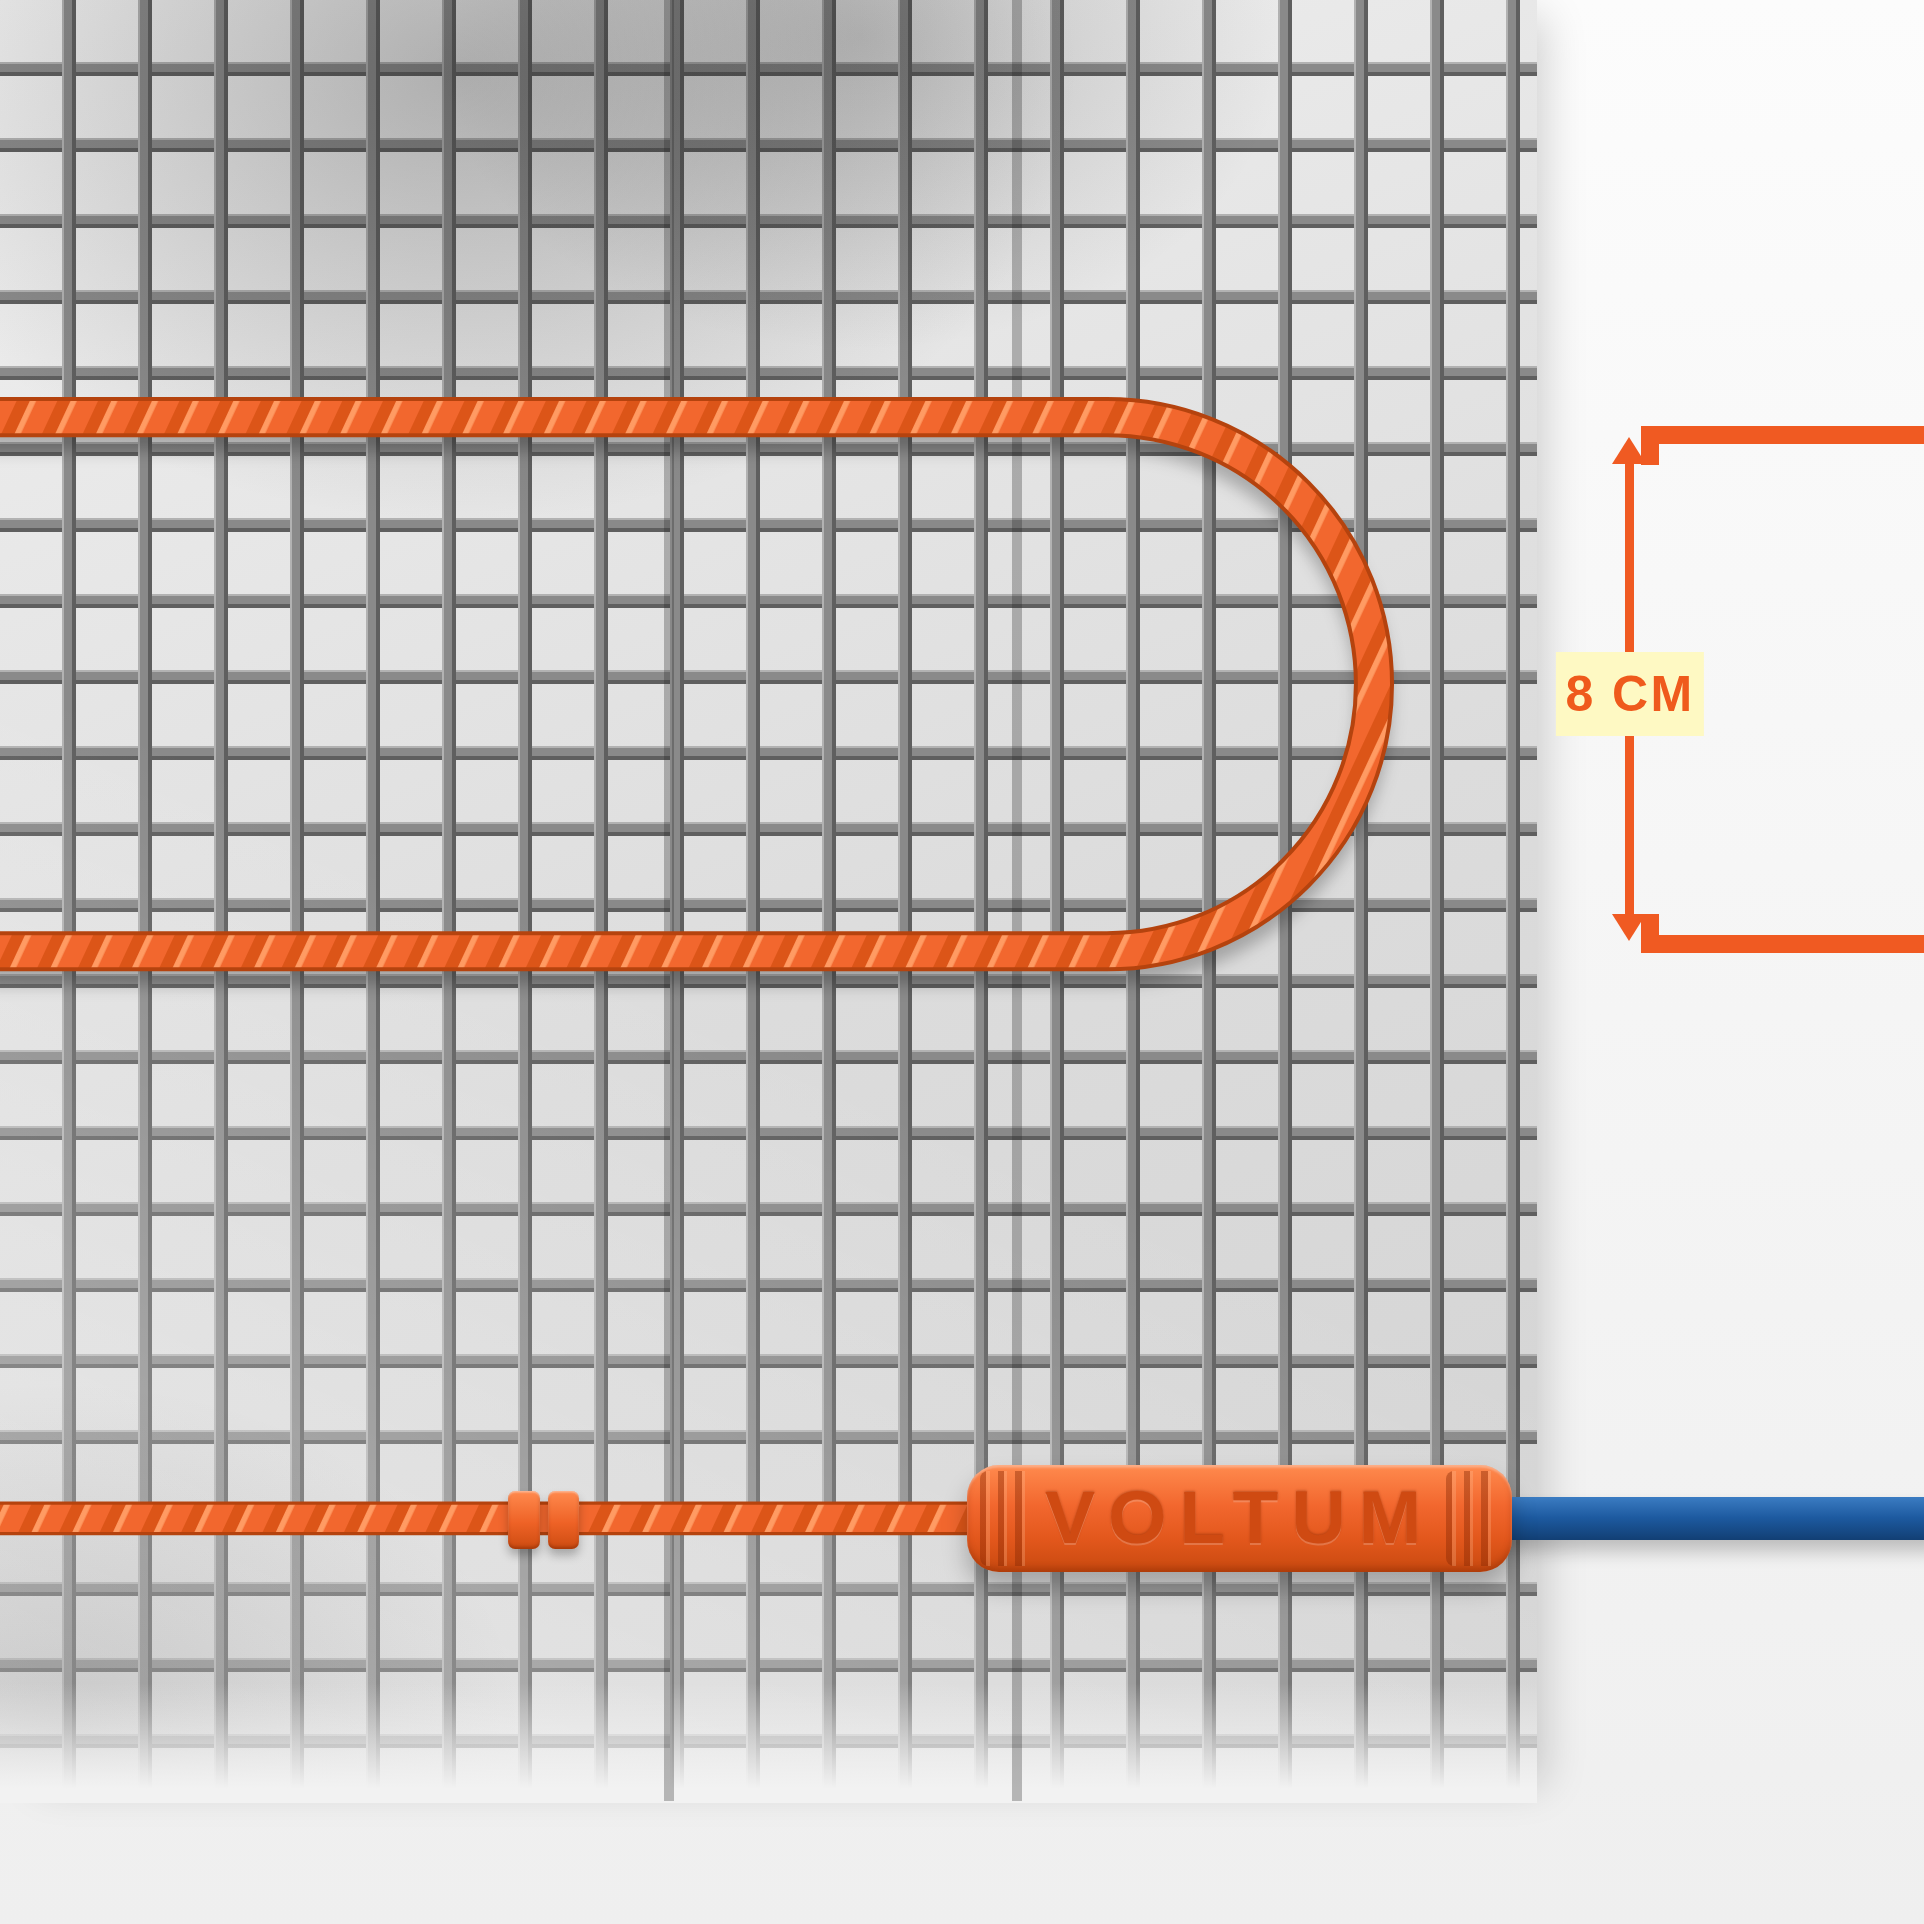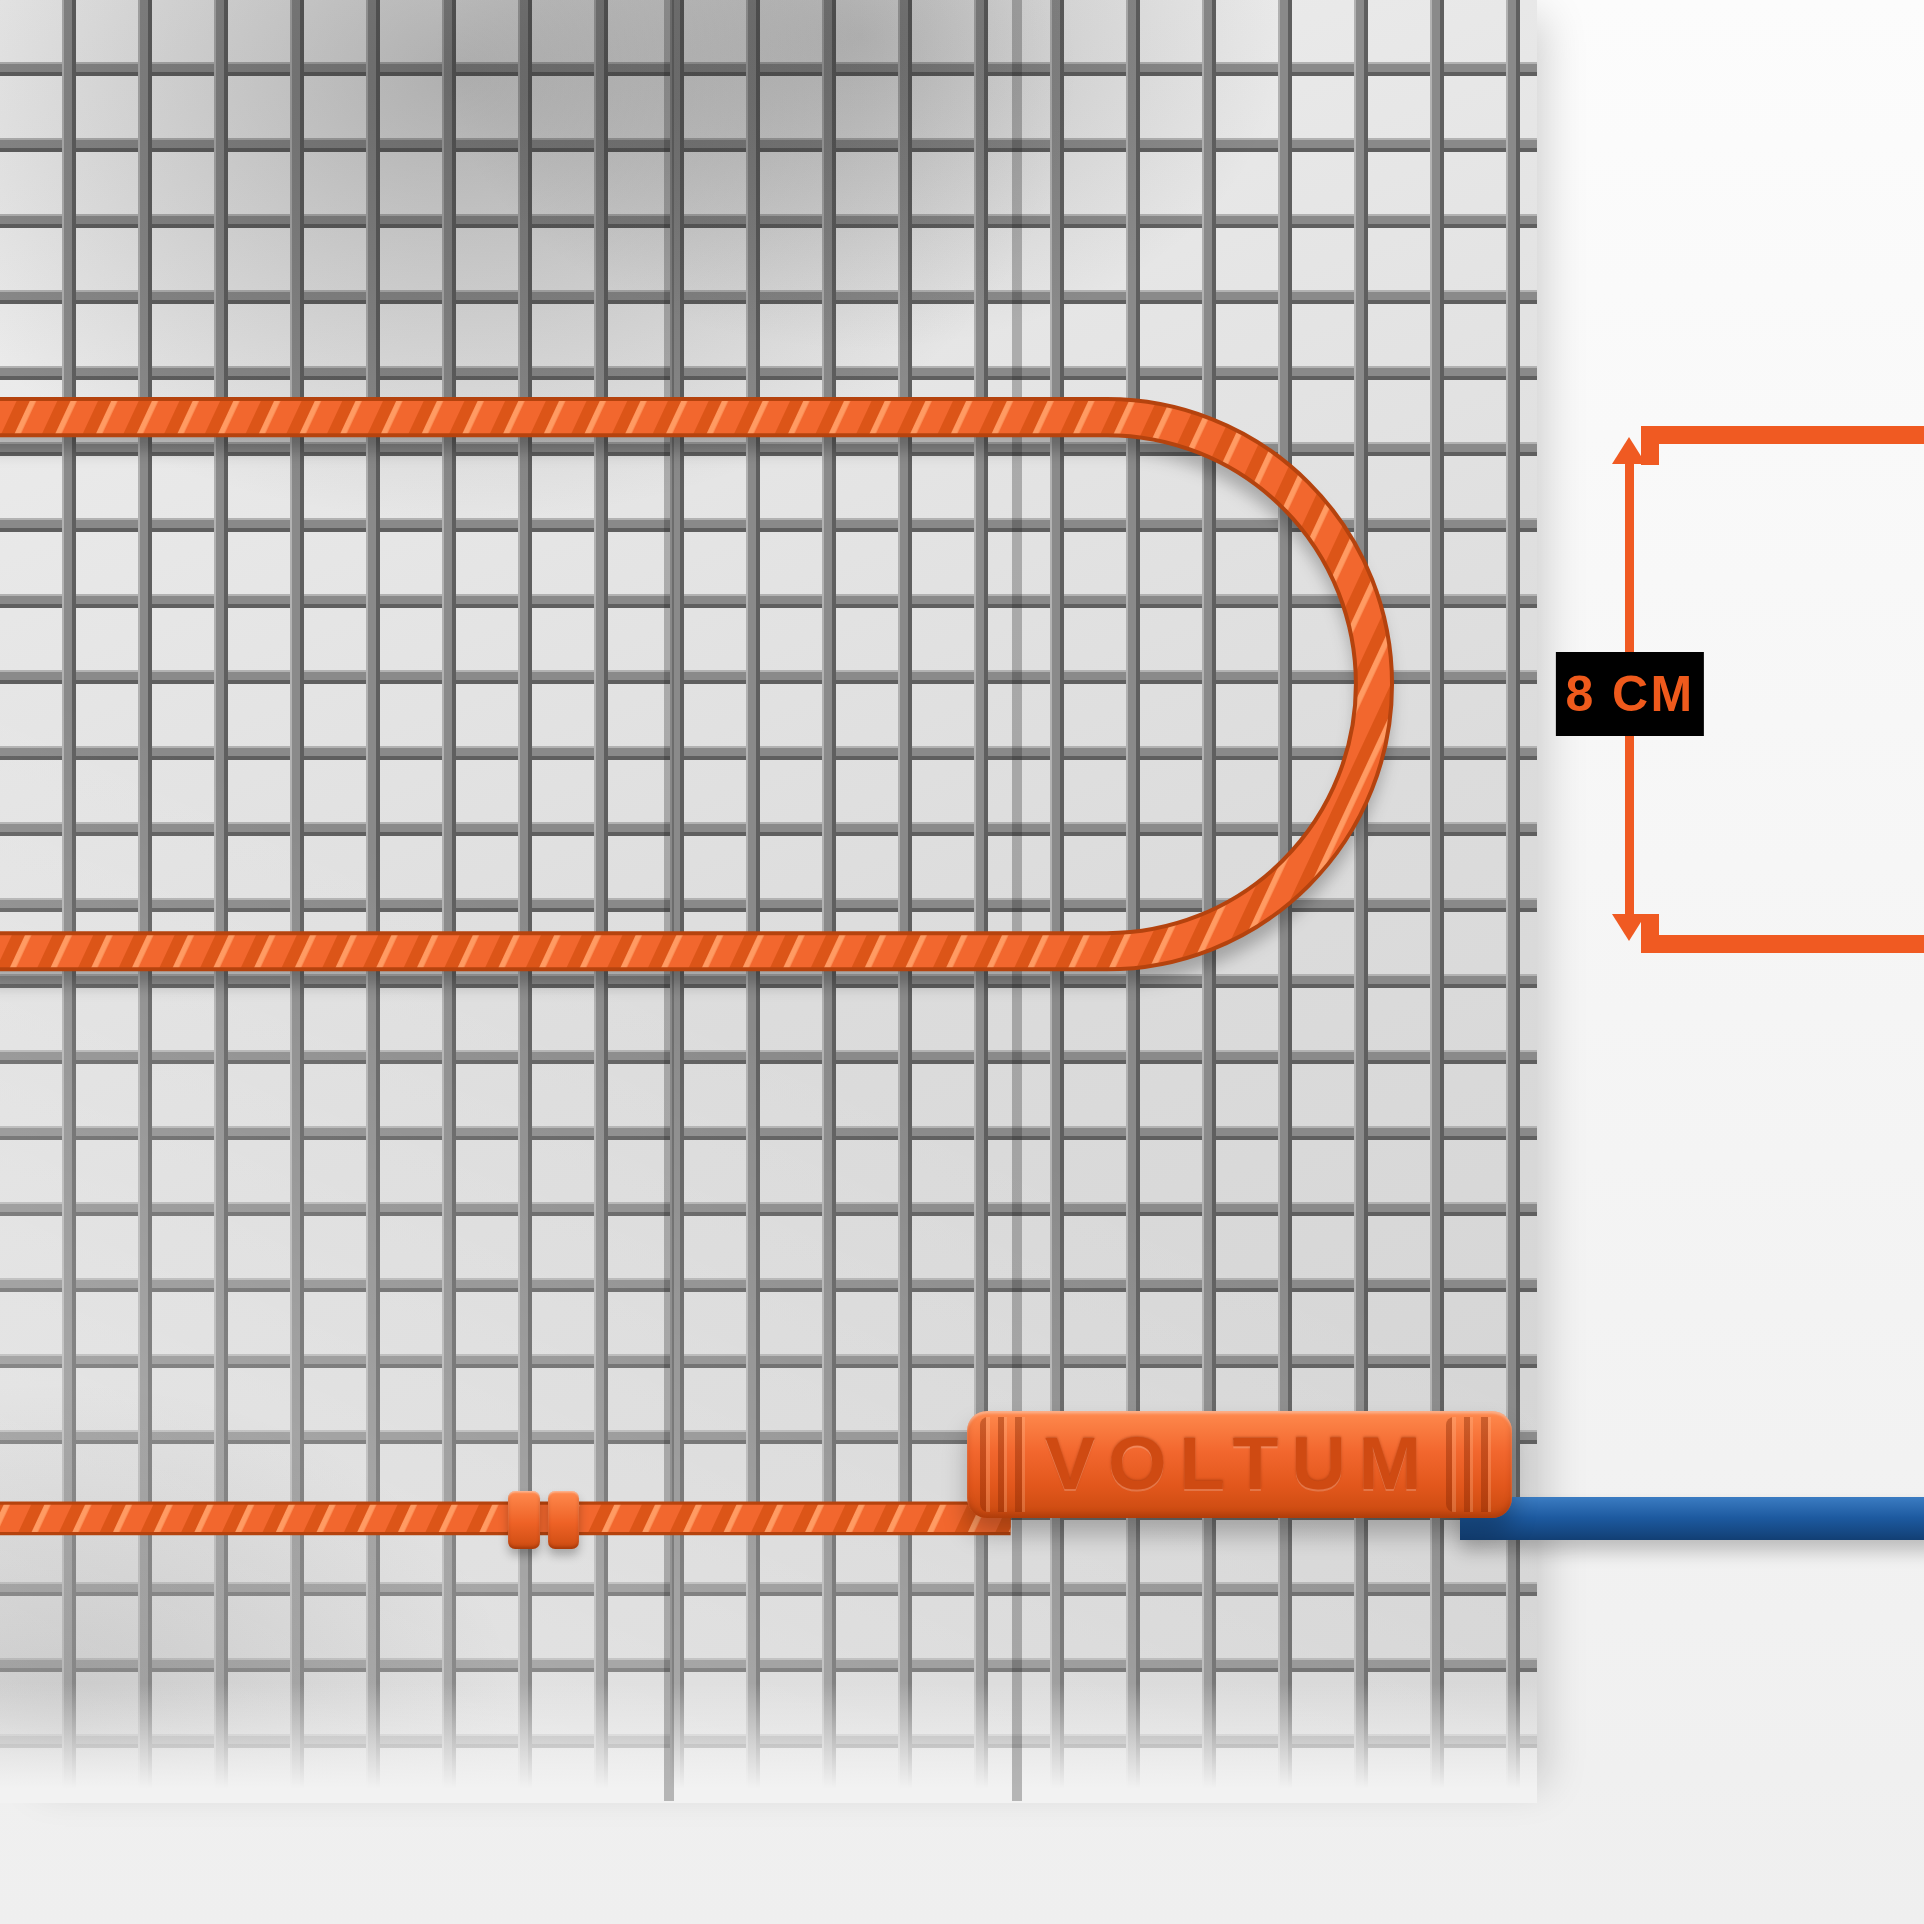--- a/index.html
+++ b/index.html
@@ -38,22 +38,22 @@
   
   .cold-lead{
     position:absolute;left:1460px;top:1497px;width:481px;height:43px;z-index:3;
     background:linear-gradient(180deg,#3b7cc2 0%,#1d5aa0 48%,#123f74 100%);
     box-shadow:0 11.2px 17.6px rgba(0,0,0,0.22);
   }
   
   svg.cables{position:absolute;left:0;top:0;z-index:4;pointer-events:none;}
   
   .connector{
-    position:absolute;left:967px;top:1411px;width:545px;height:107px;z-index:5;
-    border-radius:20px;
+    position:absolute;left:967px;top:1465px;width:545px;height:107px;z-index:5;
+    border-radius:32px;
     background:linear-gradient(180deg,#ff8a4e 0%,#f2672e 38%,#e2571c 70%,#c8490f 100%);
     box-shadow:0 16px 24px rgba(0,0,0,0.25), inset 0 2.4px 2.4px rgba(255,255,255,0.35), inset 0 -4px 6.4px rgba(120,35,0,0.35);
     display:flex;align-items:center;justify-content:center;
   }
   .connector::before,.connector::after{
     content:"";position:absolute;top:5.6px;bottom:5.6px;width:53px;border-radius:8px;
     background:repeating-linear-gradient(90deg,
       rgba(130,38,2,0.40) 0 6.4px,
       rgba(255,200,160,0.25) 6.4px 9.6px,
       rgba(0,0,0,0) 9.6px 17.6px);
@@ -78,21 +78,21 @@
   .dim-bar-top{top:426px;}
   .dim-bar-bottom{top:935px;}
   .dim-bar-top::before{content:"";position:absolute;left:0;top:17.6px;width:17.6px;height:21px;background:#f05a22;}
   .dim-bar-bottom::before{content:"";position:absolute;left:0;top:-21px;width:17.6px;height:21px;background:#f05a22;}
   .dim-line{position:absolute;left:1625px;top:459px;width:8.8px;height:470px;background:#f05a22;}
   .dim-arrow{position:absolute;left:1612px;width:0;height:0;border-left:17px solid transparent;border-right:17px solid transparent;}
   .dim-arrow.up{top:437px;border-bottom:27px solid #f05a22;}
   .dim-arrow.down{top:914px;border-top:27px solid #f05a22;}
   .dim-label{
     position:absolute;left:1630px;top:694px;transform:translate(-50%,-50%);
-    background:#000000;padding:13px 9.6px;
+    background:#fef9c3;padding:13px 9.6px;
     font-size:50px;font-weight:700;letter-spacing:2.4px;color:#ef5a1c;white-space:nowrap;
   }
 </style>
 </head>
 <body>
 
 <div class="mesh"></div>
 <div class="mesh-seam seam-a"></div>
 <div class="mesh-seam seam-b"></div>
 

